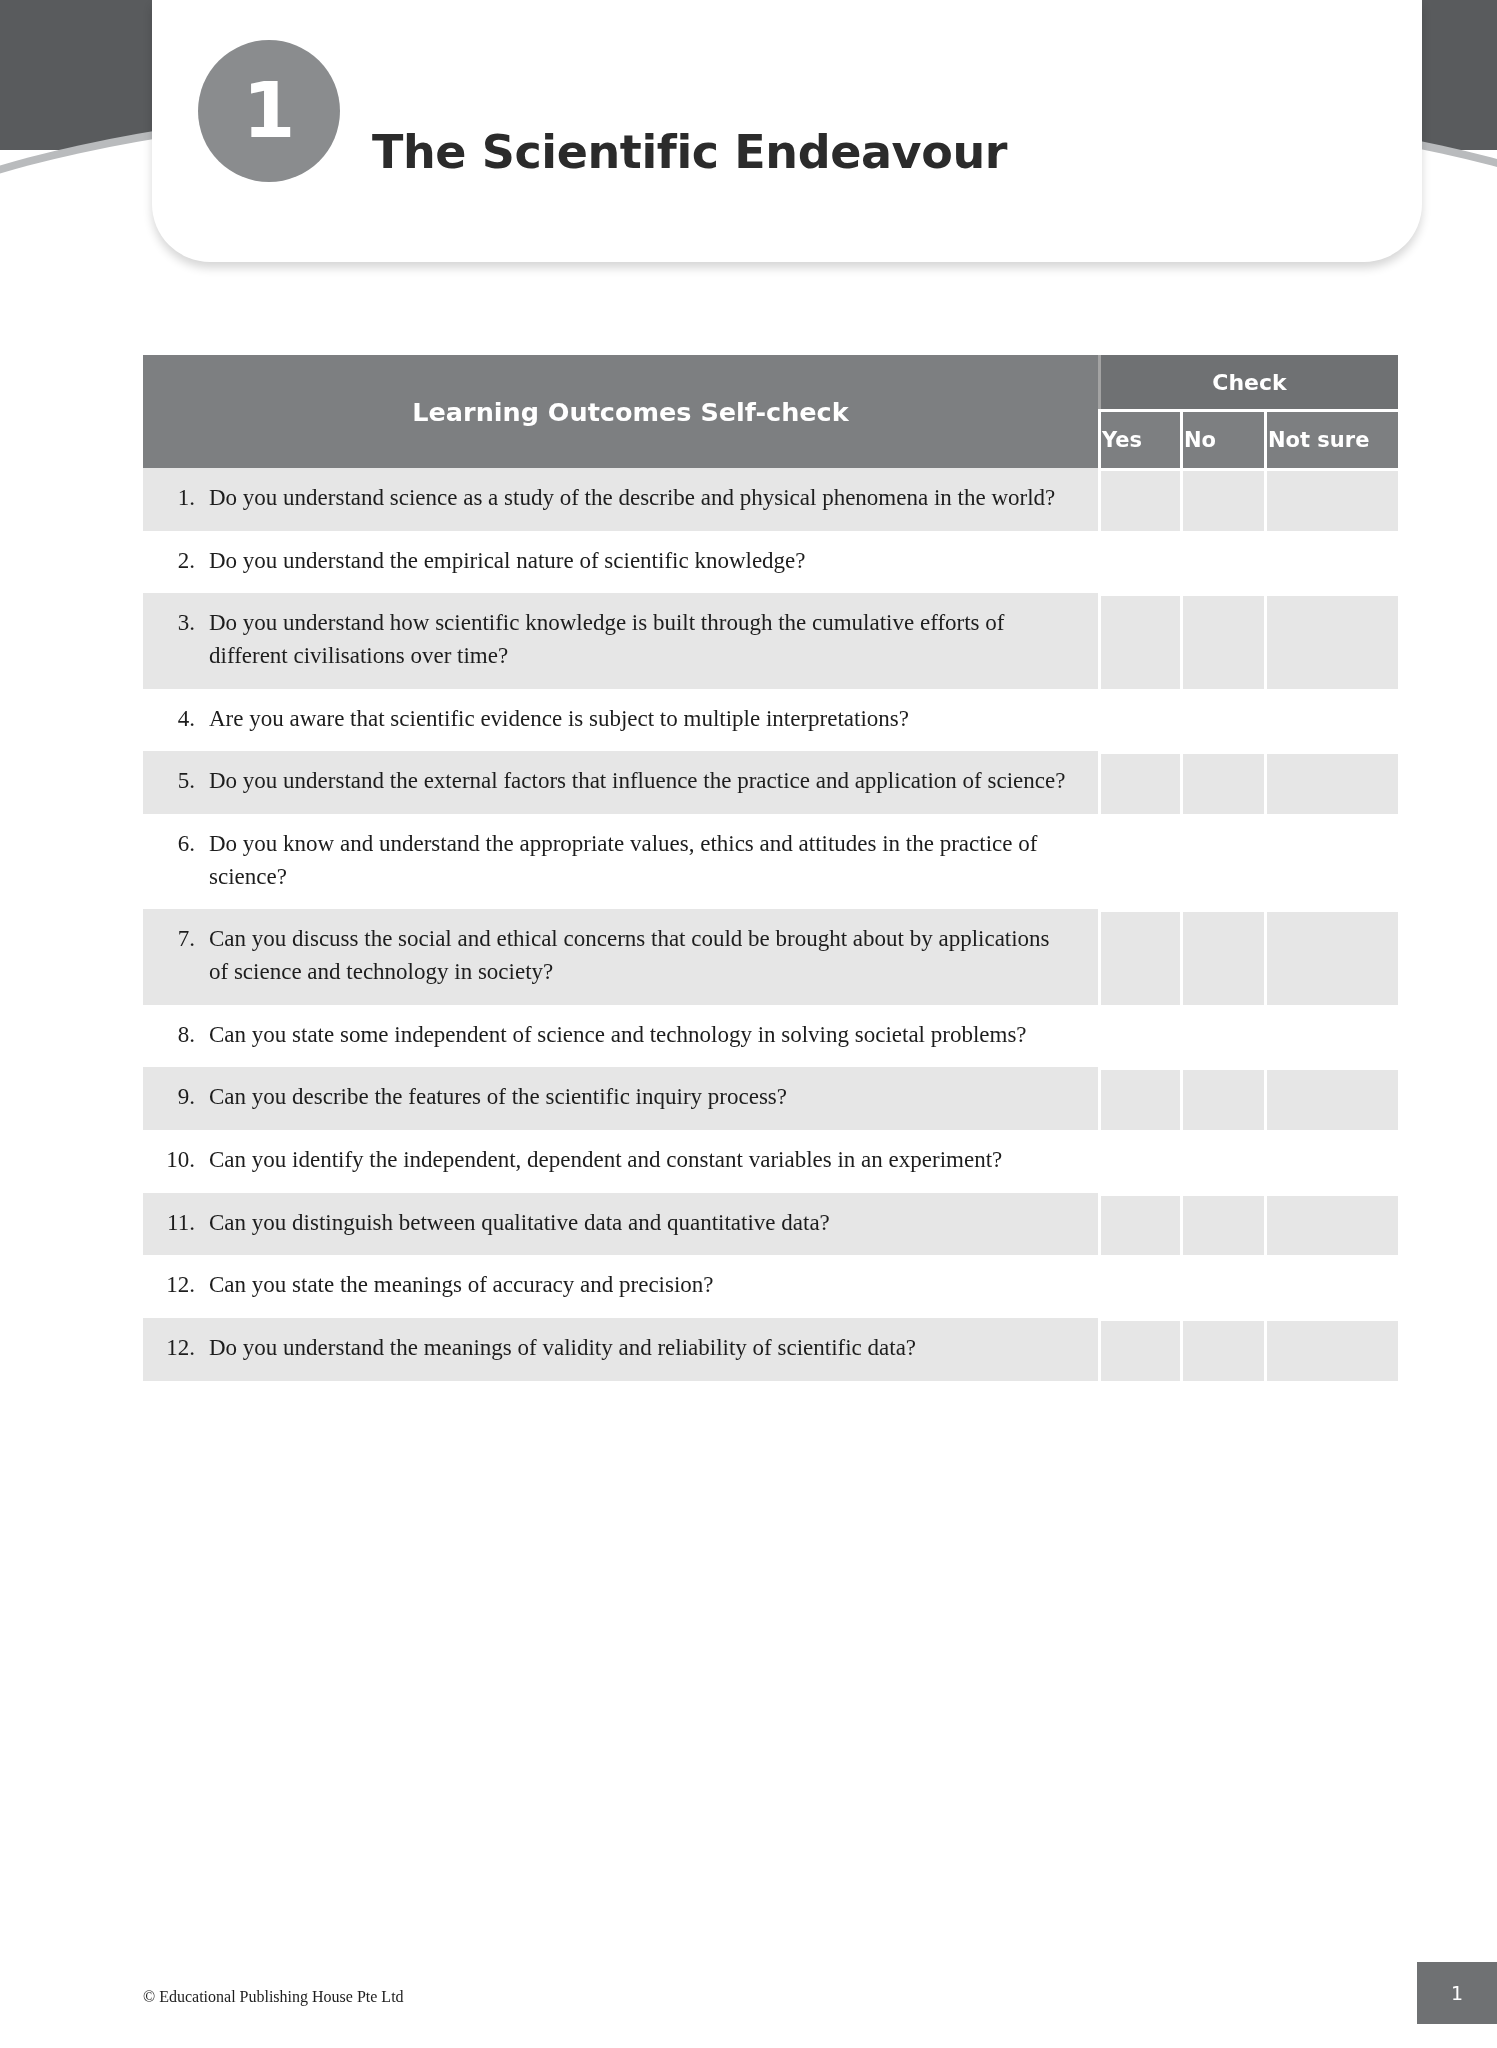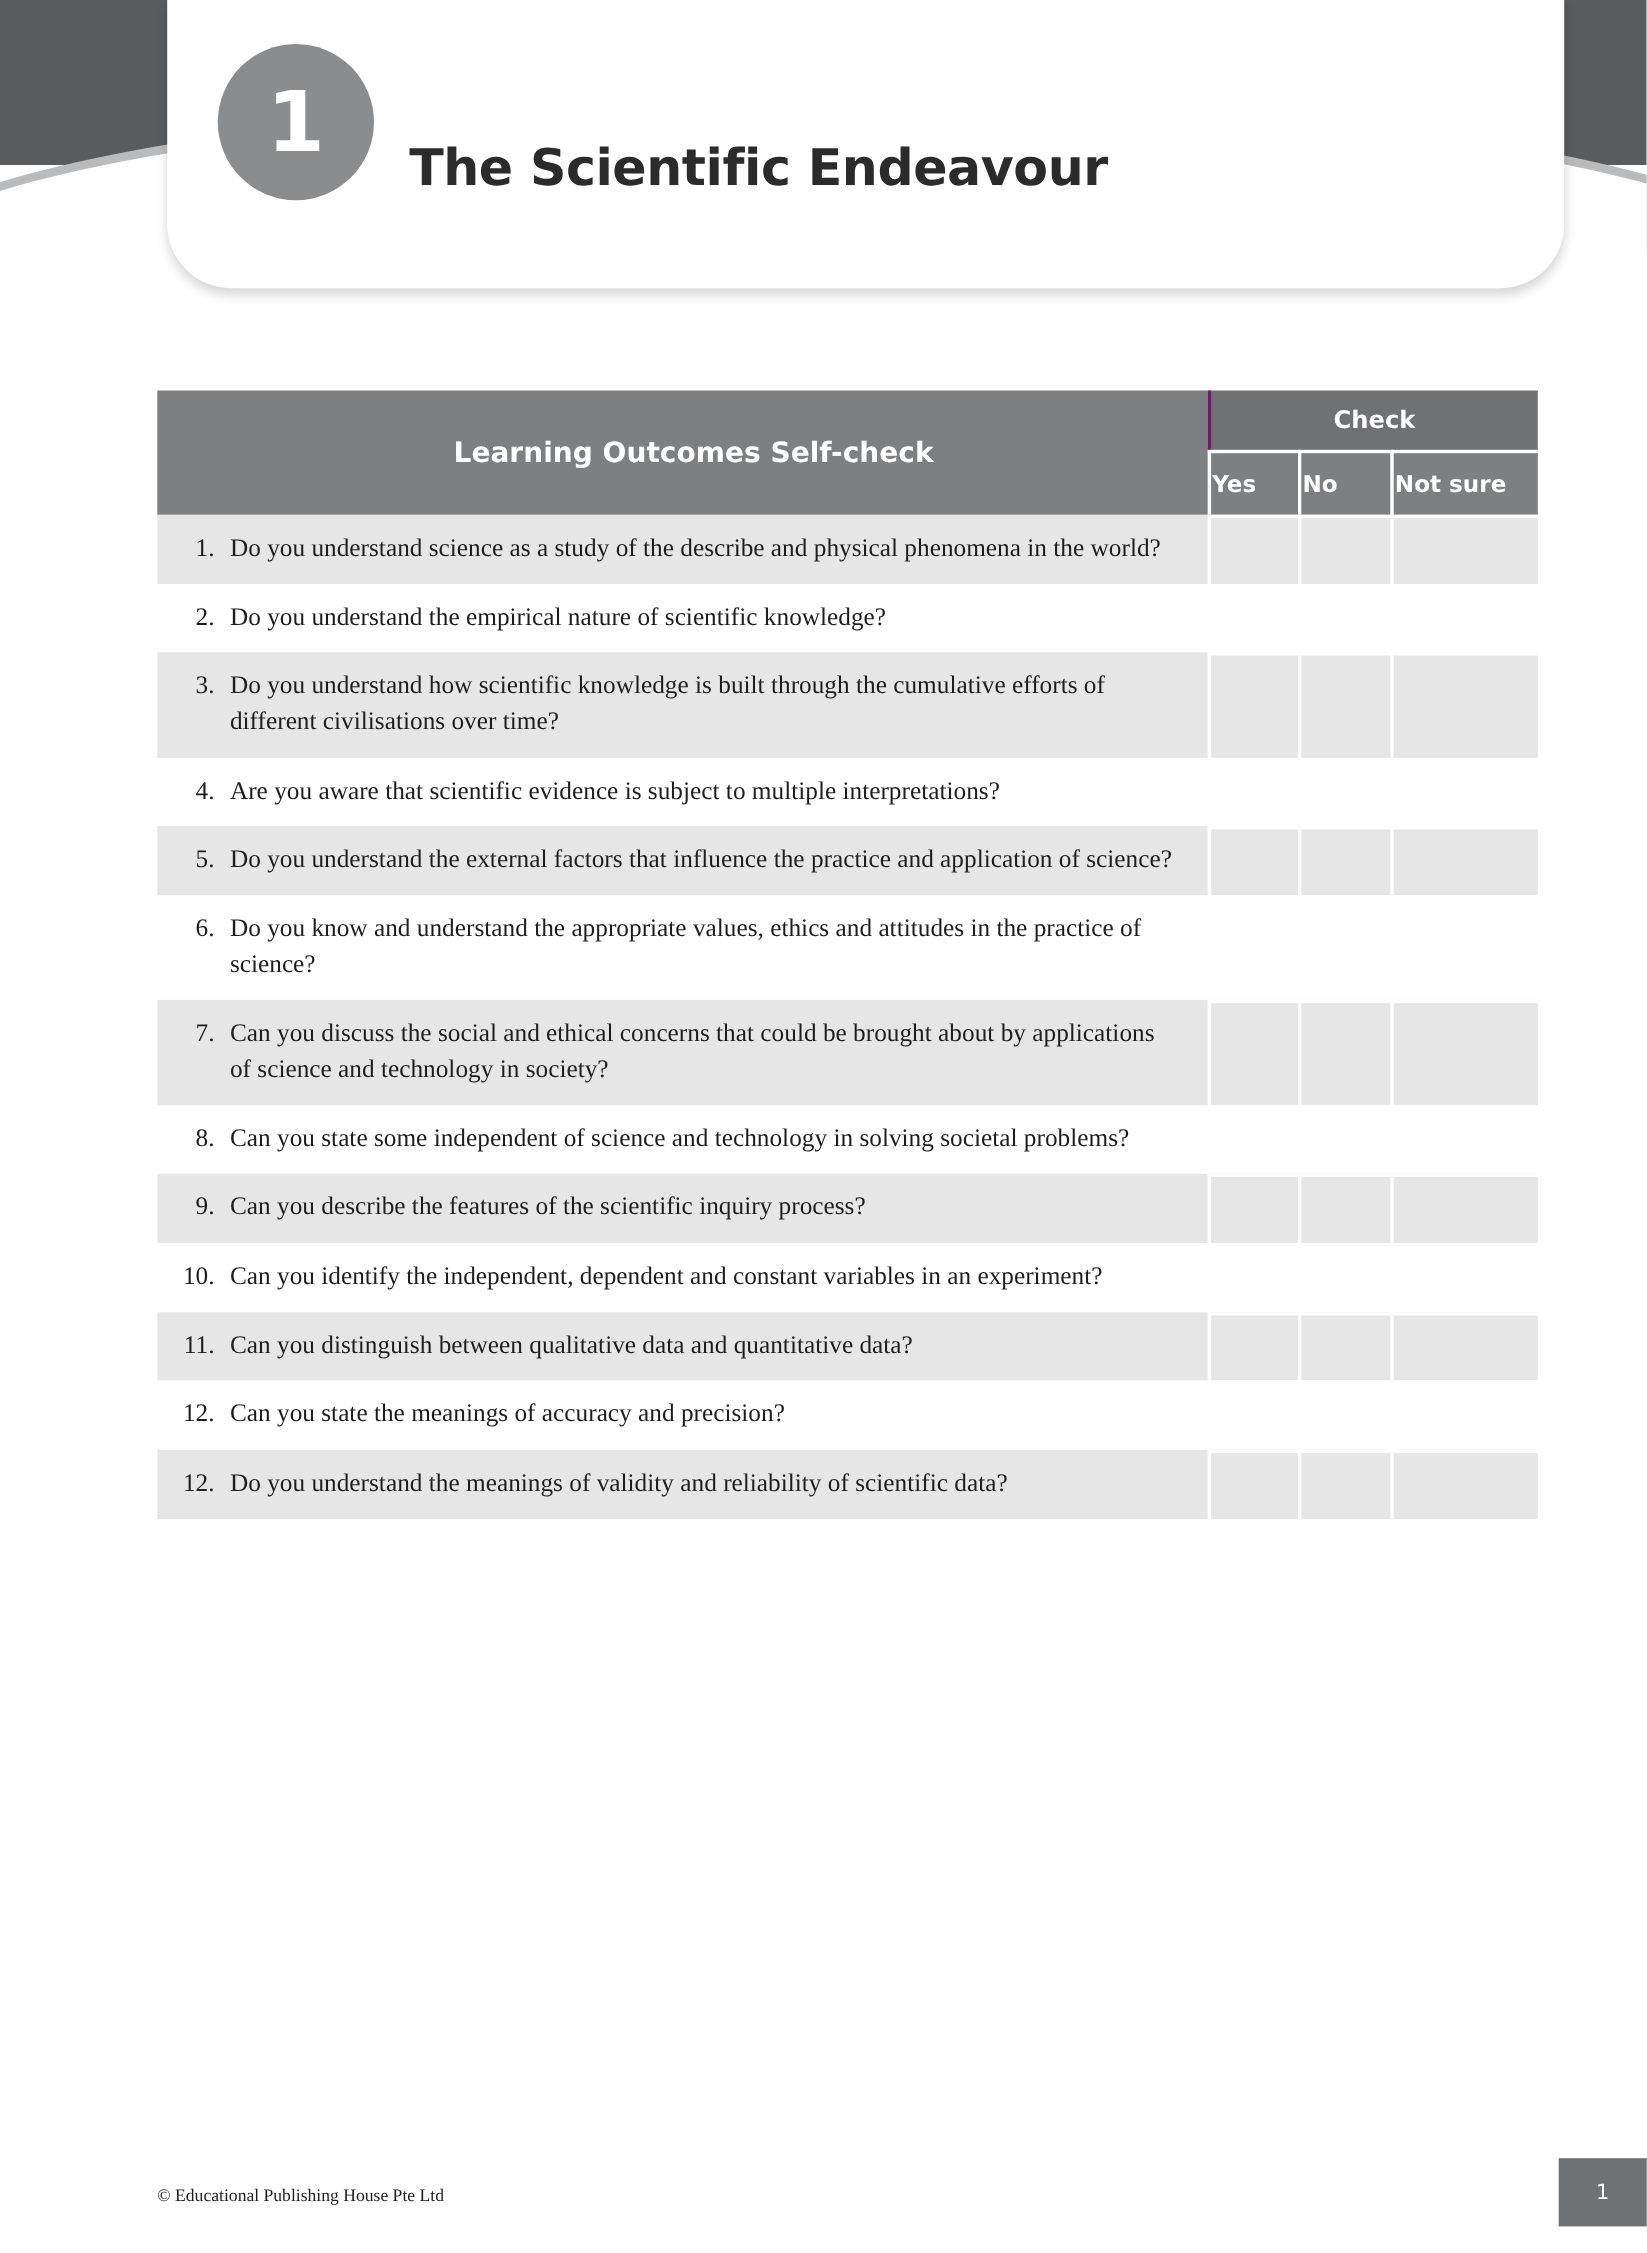--- a/index.html
+++ b/index.html
@@ -118,21 +118,21 @@
     width: 955px;
   }
   .hdr-check {
     background: #6f7173;
     color: #ffffff;
     font-family: "DejaVu Sans", sans-serif;
     font-size: 22px;
     text-align: center;
     height: 52px;
     vertical-align: middle;
-    border-left: 3px solid #701a75;
+    border-left: 3px solid #a3a3a3;
   }
   .hdr-sub {
     background: #7d7f81;
     color: #ffffff;
     font-family: "DejaVu Sans", sans-serif;
     font-size: 21px;
     text-align: left;
     height: 54px;
     vertical-align: middle;
     border-left: 3px solid #ffffff;

